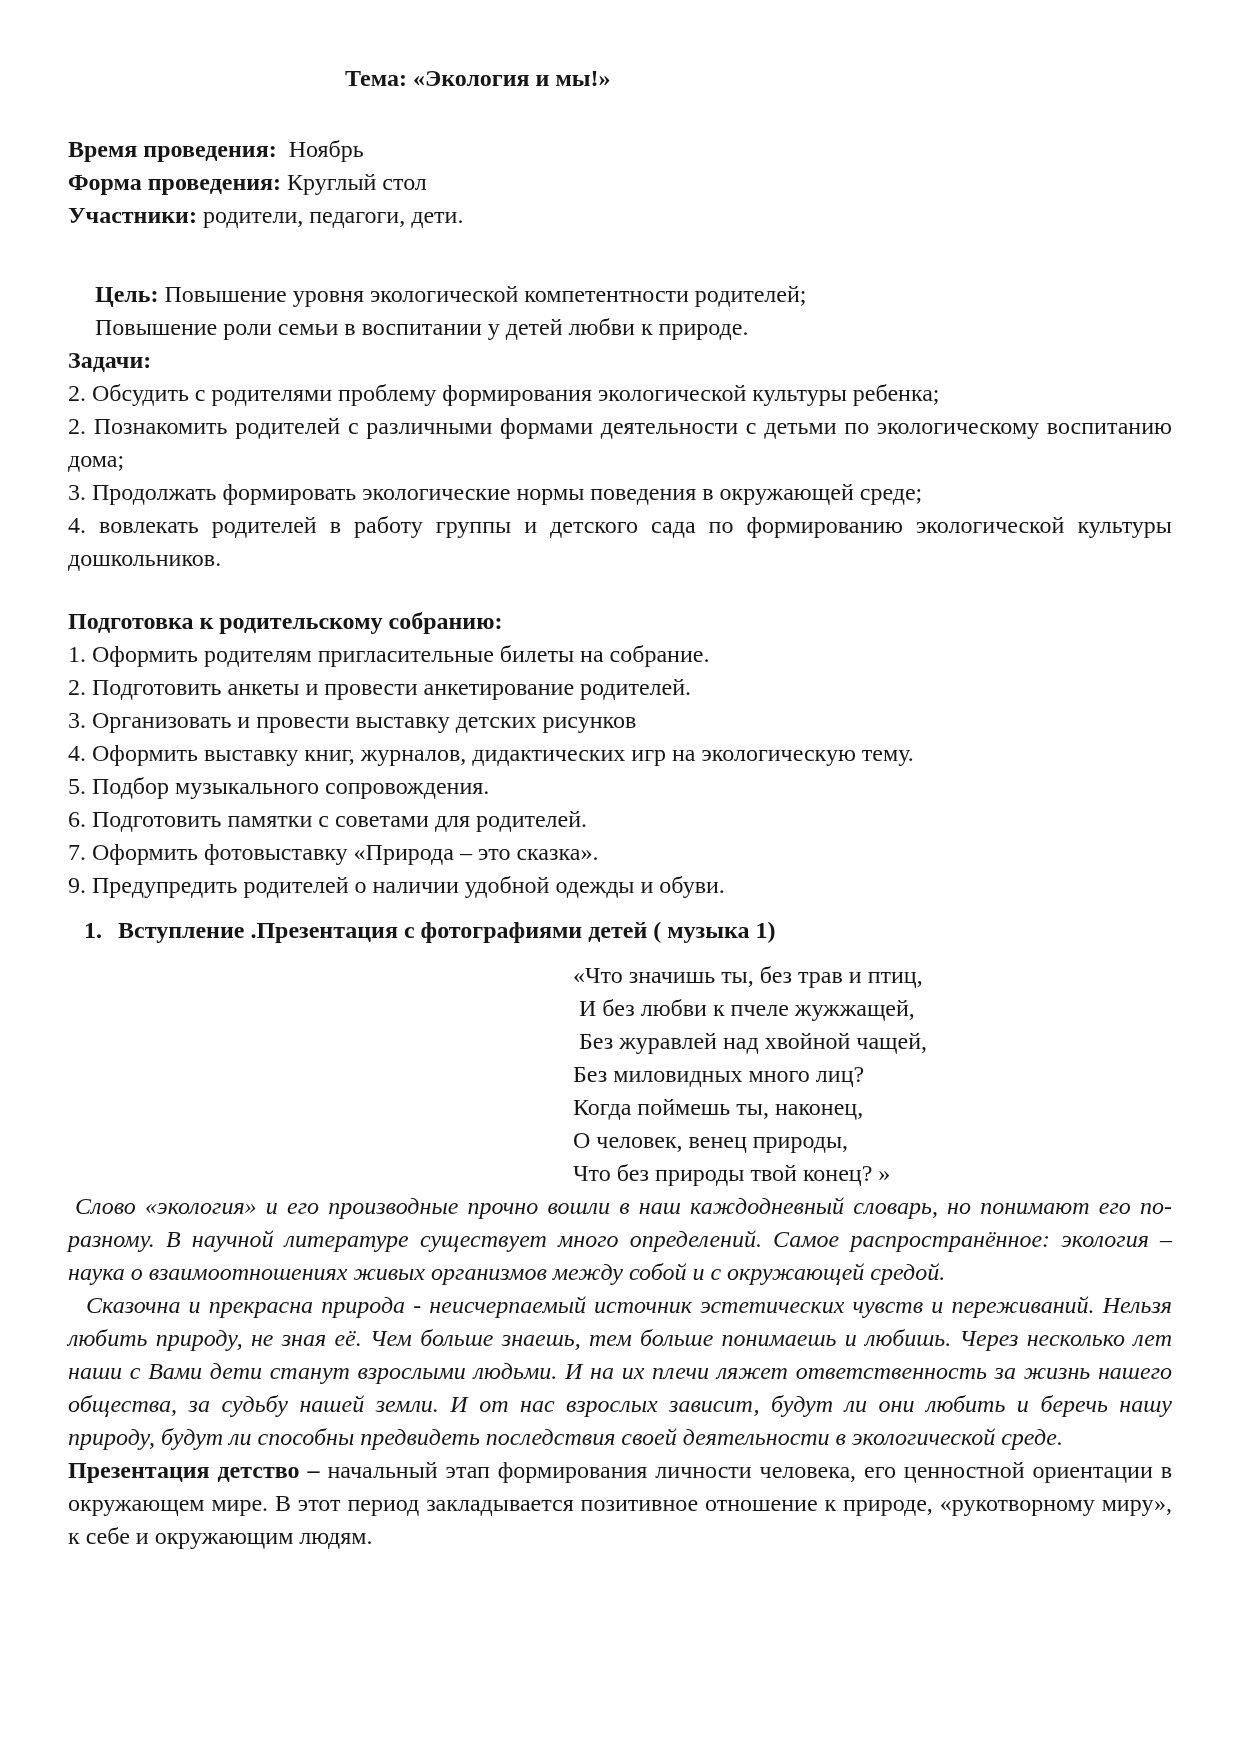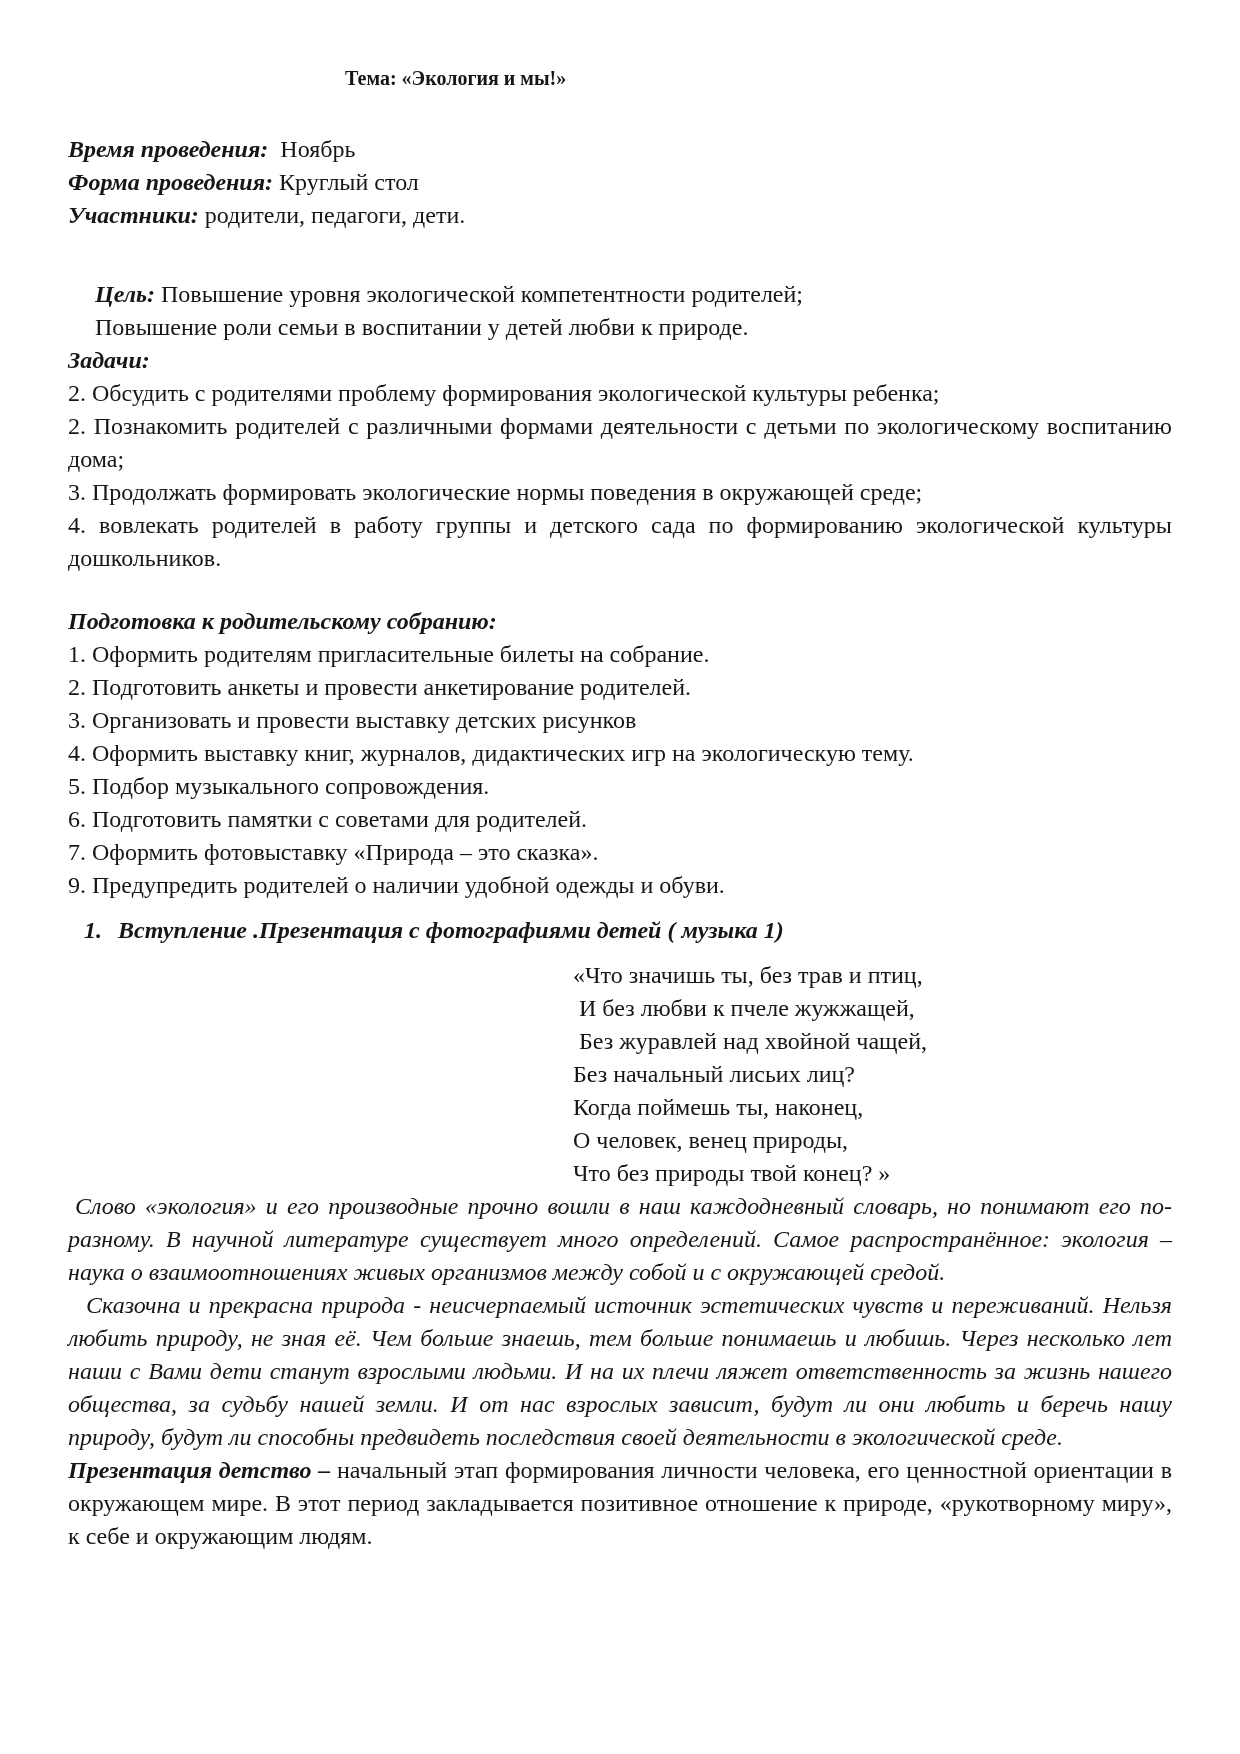--- a/index.html
+++ b/index.html
@@ -17,27 +17,26 @@
   .page {
     box-sizing: border-box;
     width: 1240px;
     height: 1754px;
     padding: 62px 68px 0 68px;
     font-size: 24px;
     line-height: 33px;
   }
   .title {
     margin: 0 0 0 277px;
-    font-size: 20px;
+    font-size: 24px;
     font-weight: bold;
     font-style: normal;
   }
   .bi {
     font-weight: bold;
-    font-style: italic;
   }
   .val, .pre {
     white-space: pre-wrap;
   }
   .meta-block { margin-top: 38px; }
   .line { margin: 0; }
   .goal-block {
     margin-top: 46px;
     padding-left: 27px;
   }
@@ -105,21 +104,21 @@
   <div class="para plain">9. Предупредить родителей о наличии удобной одежды и обуви.</div>
 
   <div class="section1-line">
     <span class="bi section1-num">1.</span><span class="bi">Вступление .Презентация с фотографиями детей ( музыка 1)</span>
   </div>
 
   <div class="poem">
     <div class="poem-line">«Что значишь ты, без трав и птиц,</div>
     <div class="poem-line"> И без любви к пчеле жужжащей,</div>
     <div class="poem-line"> Без журавлей над хвойной чащей,</div>
-    <div class="poem-line">Без начальный лисьих лиц?</div>
+    <div class="poem-line">Без миловидных много лиц?</div>
     <div class="poem-line">Когда поймешь ты, наконец,</div>
     <div class="poem-line">О человек, венец природы,</div>
     <div class="poem-line">Что без природы твой конец? »</div>
   </div>
 
   <p class="para italic-para">Слово «экология» и его производные прочно вошли в наш каждодневный словарь, но понимают его по-разному. В научной литературе существует много определений. Самое распространённое: экология – наука о взаимоотношениях живых организмов между собой и с окружающей средой.</p>
 
   <p class="para nature-para">Сказочна и прекрасна природа - неисчерпаемый источник эстетических чувств и переживаний. Нельзя любить природу, не зная её. Чем больше знаешь, тем больше понимаешь и любишь. Через несколько лет наши с Вами дети станут взрослыми людьми. И на их плечи ляжет ответственность за жизнь нашего общества, за судьбу нашей земли. И от нас взрослых зависит, будут ли они любить и беречь нашу природу, будут ли способны предвидеть последствия своей деятельности в экологической среде.</p>
 
   <p class="para">

